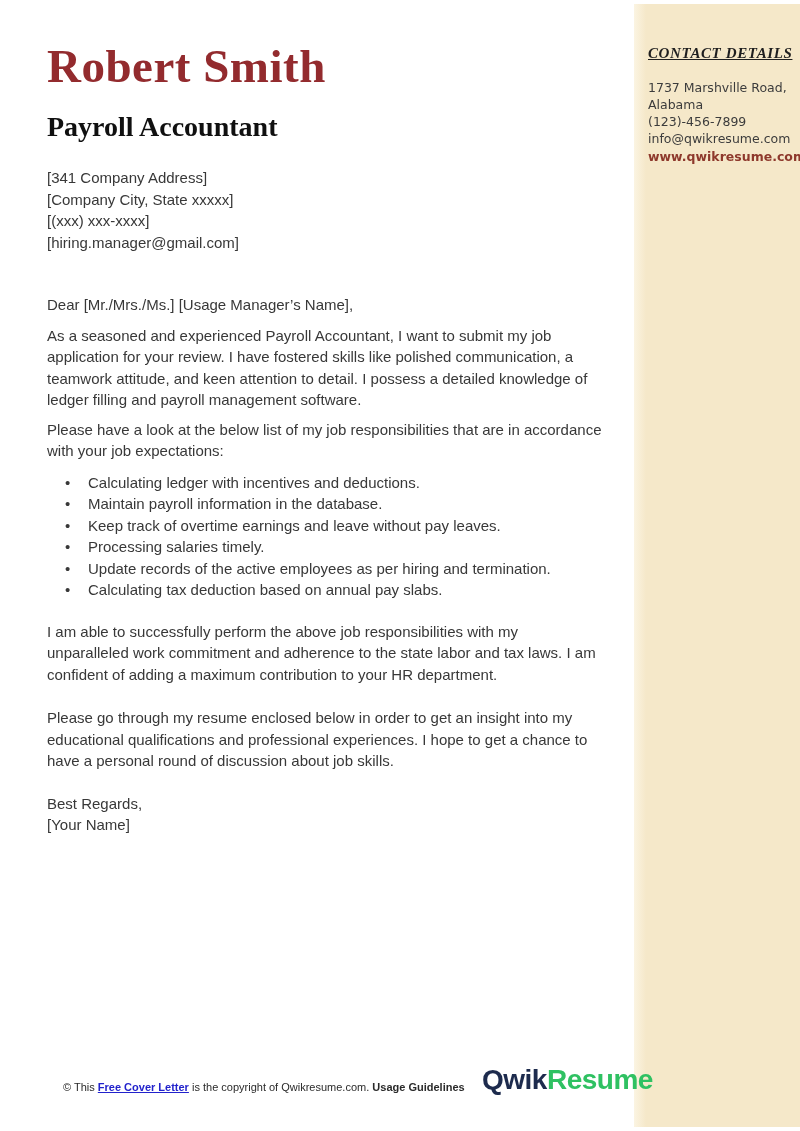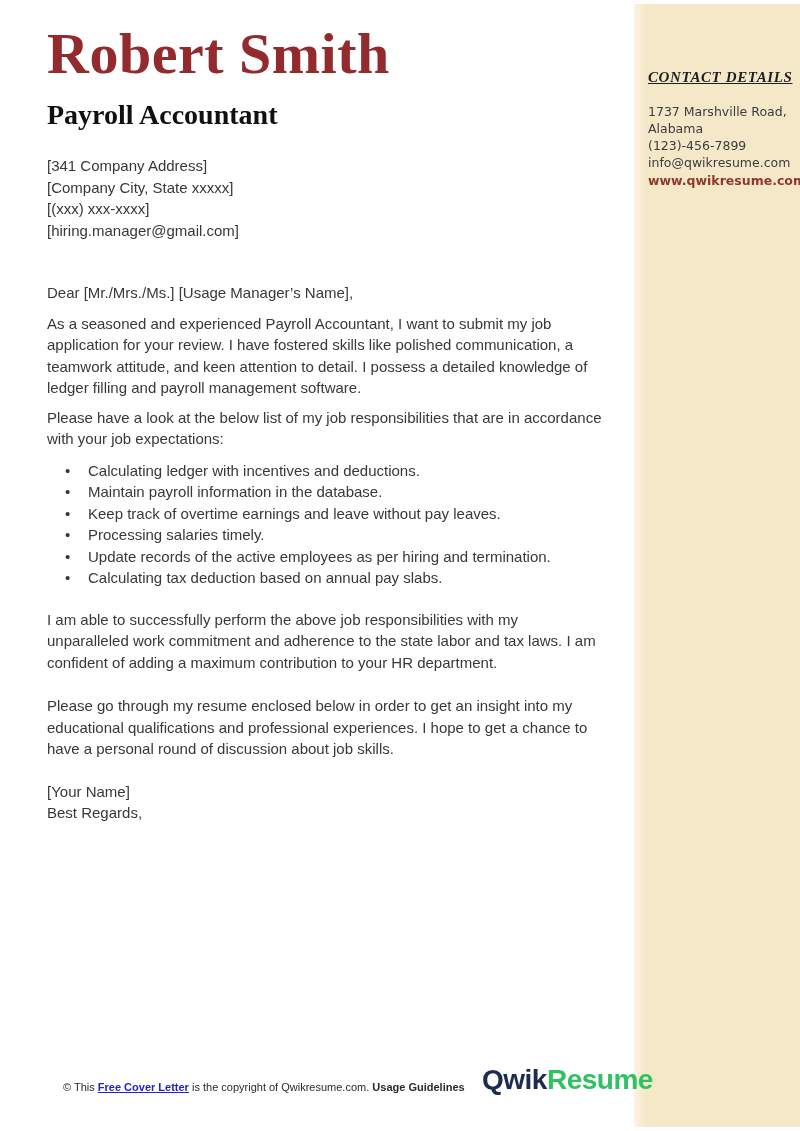--- a/index.html
+++ b/index.html
@@ -11,21 +11,21 @@
     font-family:"Liberation Sans", sans-serif;
     overflow:hidden;
   }
 
   
   .sidebar {
     position:absolute; top:4px; right:0;
     width:166px; height:1123px;
     background:linear-gradient(to right, #fbf4e2 0px, #f5e8c9 12px);
   }
-  .sidebar-inner { padding:65px 10px 0 14px; }
+  .sidebar-inner { padding:41px 10px 0 14px; }
   .sidebar-heading {
     font-family:"Liberation Serif", serif;
     font-weight:bold; font-style:italic;
     font-size:15px; letter-spacing:0.6px;
     color:#1f1f1f;
     text-decoration:underline;
     margin-bottom:17px;
     white-space:nowrap;
   }
   .sidebar-line {
@@ -42,24 +42,24 @@
     display:inline-block;
   }
 
   
   .main {
     position:absolute; left:47px; top:0;
     width:556px;
     color:#383838;
   }
   .name {
-    margin-top:28px;
+    margin-top:40px;
     font-family:"Liberation Serif", serif;
     font-weight:bold;
-    font-size:58px; line-height:52px;
+    font-size:47px; line-height:52px;
     color:#932b2e;
     letter-spacing:0.5px;
   }
   .role {
     margin-top:17px;
     font-family:"Liberation Serif", serif;
     font-weight:bold;
     font-size:28px; line-height:36px;
     color:#101010;
   }
@@ -159,22 +159,22 @@
         <span class="dot">•</span>
         <span>Calculating tax deduction based on annual pay slabs.</span>
       </li>
     </ul>
 
     <p class="body-text para-3">I am able to successfully perform the above job responsibilities with my unparalleled work commitment and adherence to the state labor and tax laws. I am confident of adding a maximum contribution to your HR department.</p>
 
     <p class="body-text para-4">Please go through my resume enclosed below in order to get an insight into my educational qualifications and professional experiences. I hope to get a chance to have a personal round of discussion about job skills.</p>
 
     <div class="body-text closing">
+      <div>Best Regards,</div>
       <div>[Your Name]</div>
-      <div>Best Regards,</div>
     </div>
   </main>
 
   <div class="footer-copy">
     <span>© This</span>
     <a href="#" class="fc-link">Free Cover Letter</a>
     <span>is the copyright of Qwikresume.com.</span>
     <span class="fc-bold">Usage Guidelines</span>
   </div>
 

